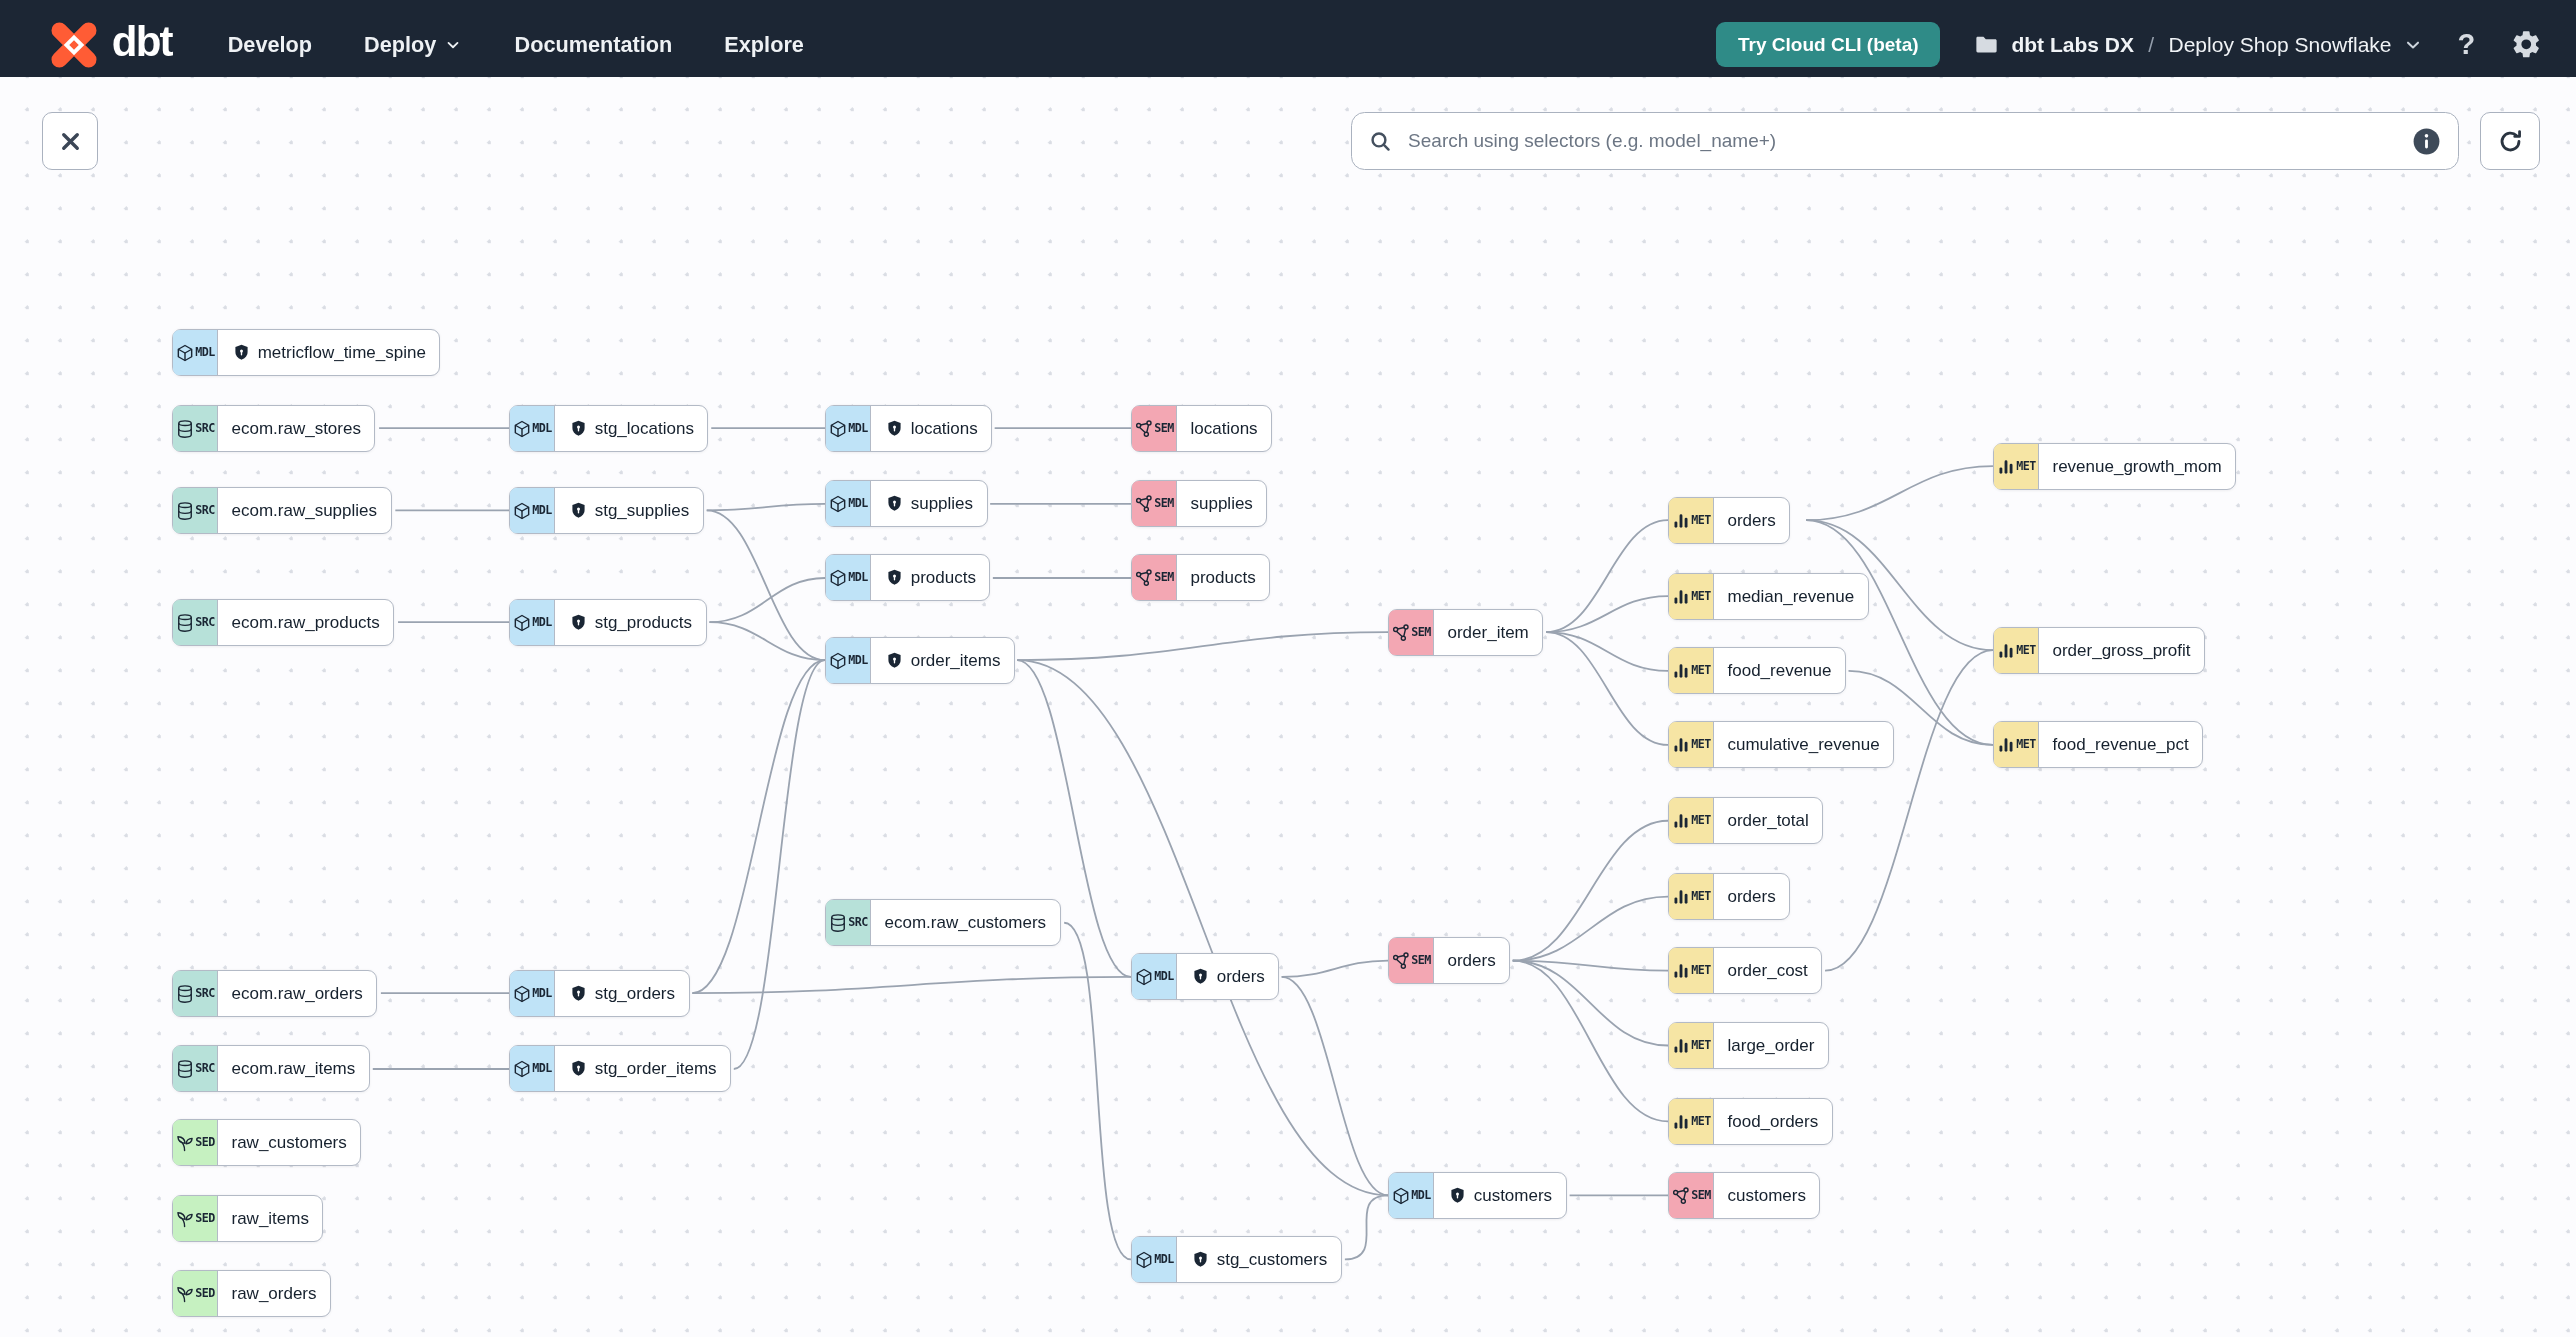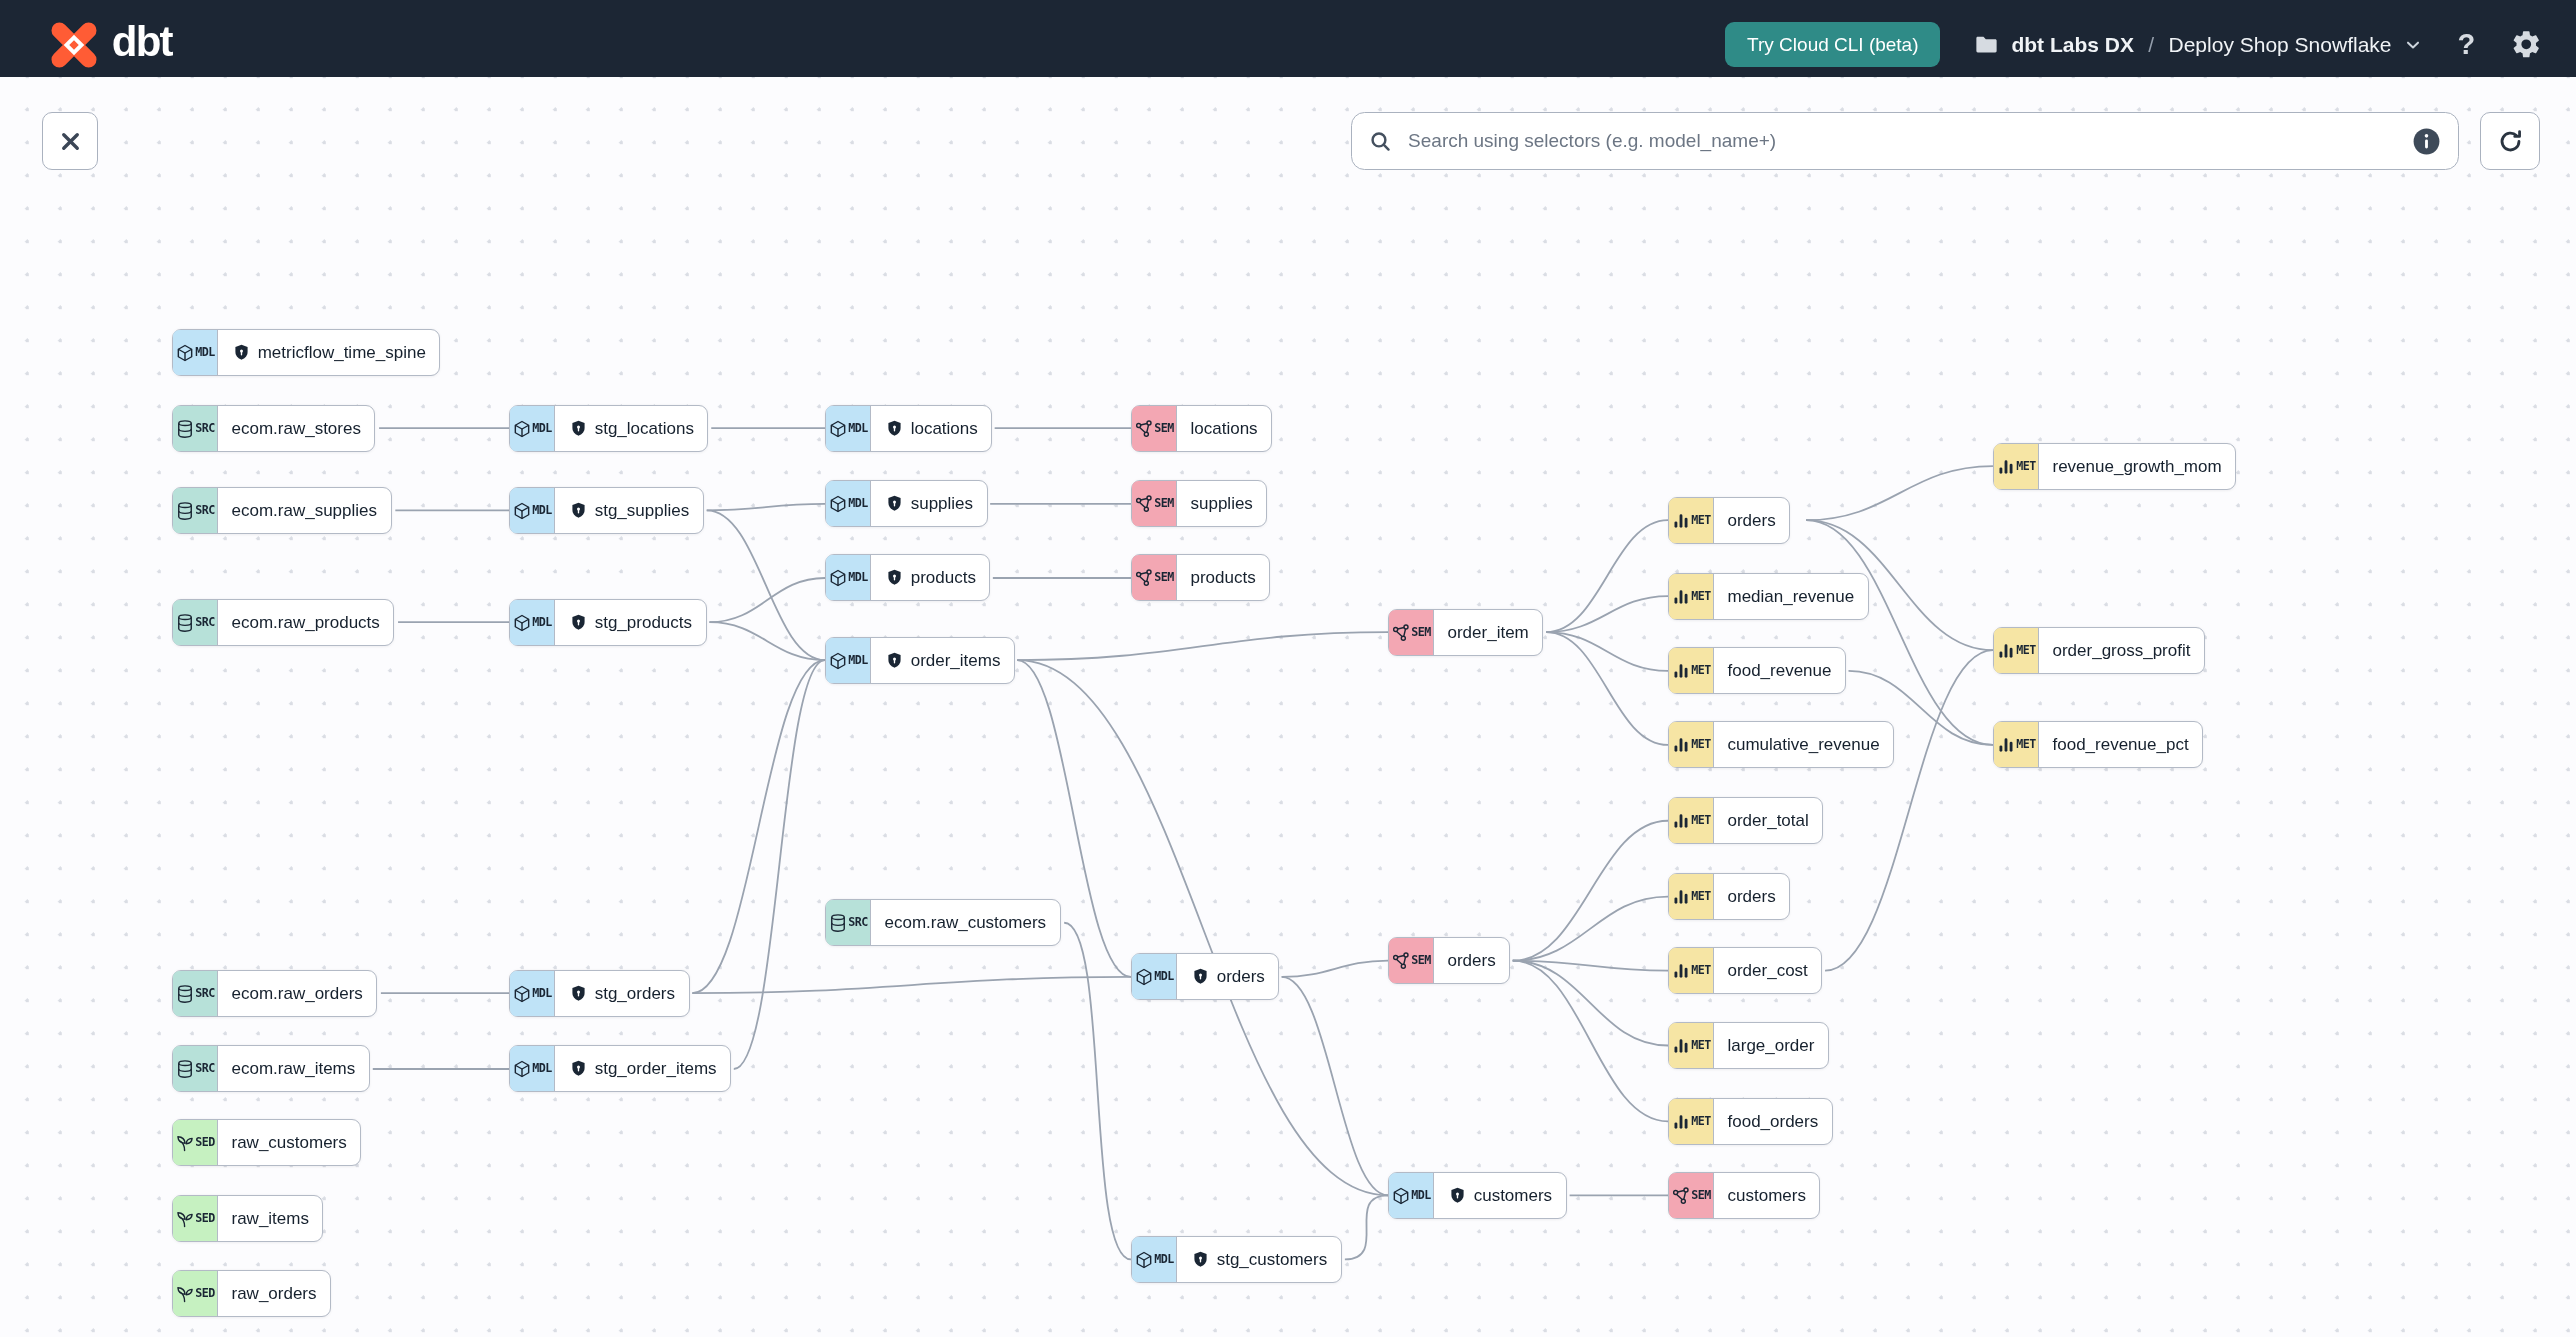--- a/index.html
+++ b/index.html
@@ -10,21 +10,21 @@
   .topbar { position:absolute; top:0; left:0; width:2576px; height:77px;
     background:#1c2634; display:flex; align-items:center; padding:12px 34px 0 47px; z-index:10; }
   .logo { display:flex; align-items:center; gap:10.8px; margin-right:56px; cursor:pointer; }
   .logo svg { width:54px; height:54px; }
   .logo-text { font-size:42px; font-weight:700; color:#ffffff; letter-spacing:-1.8px; line-height:1; padding-bottom:5.4px; }
   .nav-links { display:flex; align-items:center; gap:52px; }
   .nav-link { display:flex; align-items:center; gap:8.1px; color:#eef1f4; font-size:21.7px; font-weight:600; cursor:pointer; }
   .nav-link svg { width:18px; height:18px; color:#eef1f4; }
   .topbar-right { margin-left:auto; display:flex; align-items:center; gap:32.5px; }
   .cta { background:#2f8b87; color:#ffffff; border:none; border-radius:9px;
-    font-family:inherit; font-size:19px; font-weight:400; padding:11.7px 21.7px; cursor:pointer; }
+    font-family:inherit; font-size:19px; font-weight:700; padding:11.7px 21.7px; cursor:pointer; }
   .account { display:flex; align-items:center; gap:11.7px; color:#f0f3f6; font-size:21px; cursor:pointer; }
   .account svg.folder { width:27px; height:27px; }
   .account-name { font-weight:700; }
   .crumb-sep { color:#949eac; padding:0 2.7px; }
   .account svg.chev { width:20px; height:20px; color:#cdd4dc; }
   .help-glyph { font-size:29px; font-weight:700; color:#d6dbe1; cursor:pointer; padding:0 1.8px; }
   .gear-btn { cursor:pointer; display:flex; }
   .gear-btn svg { width:32.5px; height:32.5px; }
 
   
@@ -73,20 +73,37 @@
 
 <header class="topbar">
   <div class="logo">
     <svg viewBox="0 0 48 48" aria-hidden="true">
       <path d="M11 11 37 37 M37 11 11 37" stroke="#ff5c35" stroke-width="14" stroke-linecap="round" fill="none"></path>
       <rect x="17.5" y="17.5" width="13" height="13" transform="rotate(45 24 24)" fill="#ffffff"></rect>
       <rect x="21" y="21" width="6" height="6" transform="rotate(45 24 24)" fill="#ff5c35"></rect>
     </svg>
     <span class="logo-text">dbt</span>
   </div>
+  <nav class="nav-links" id="nav-links">
+      <span class="nav-link">
+        <span>Develop</span>
+      </span>
+      <span class="nav-link">
+        <span>Deploy</span>
+        <svg viewBox="0 0 24 24">
+          <path d="M6 9.2 12 15 18 9.2" stroke="currentColor" stroke-width="2.4" fill="none" stroke-linecap="round" stroke-linejoin="round"></path>
+        </svg>
+      </span>
+      <span class="nav-link">
+        <span>Documentation</span>
+      </span>
+      <span class="nav-link">
+        <span>Explore</span>
+      </span>
+    </nav>
   <div class="topbar-right">
     <button class="cta">Try Cloud CLI (beta)</button>
     <div class="account">
       <svg class="folder" viewBox="0 0 24 24" aria-hidden="true">
         <path d="M3 6.2C3 5.54 3.54 5 4.2 5h5.1l2.1 2.4h8.4c.66 0 1.2.54 1.2 1.2v9.2c0 .66-.54 1.2-1.2 1.2H4.2A1.2 1.2 0 0 1 3 17.8Z" fill="#d6dbe1"></path>
       </svg>
       <span class="account-name">dbt Labs DX</span>
       <span class="crumb-sep">/</span>
       <span class="project-name">Deploy Shop Snowflake</span>
       <svg class="chev" viewBox="0 0 24 24" aria-hidden="true">

